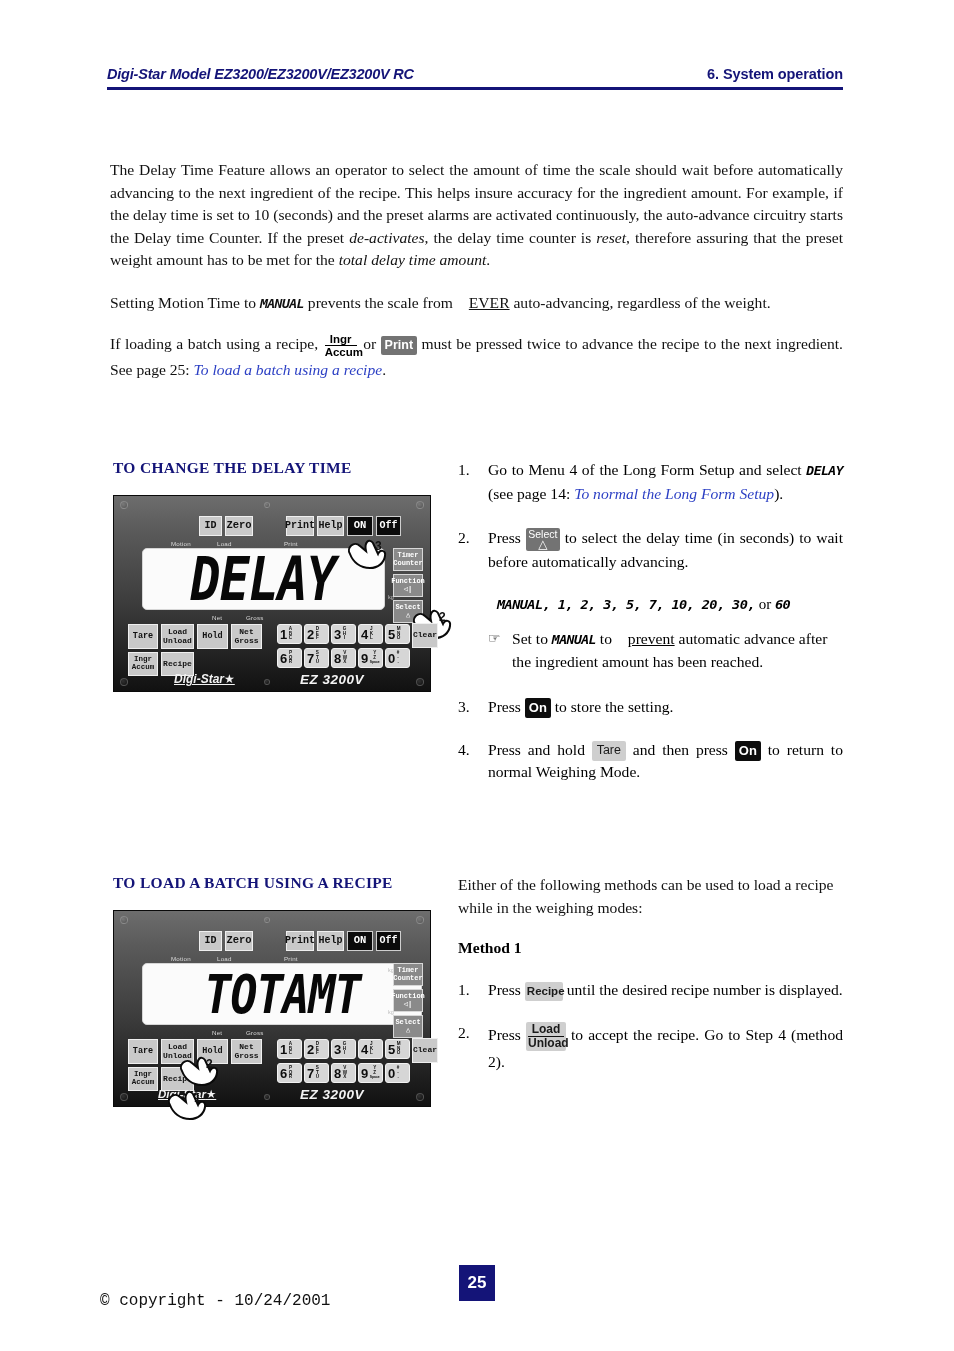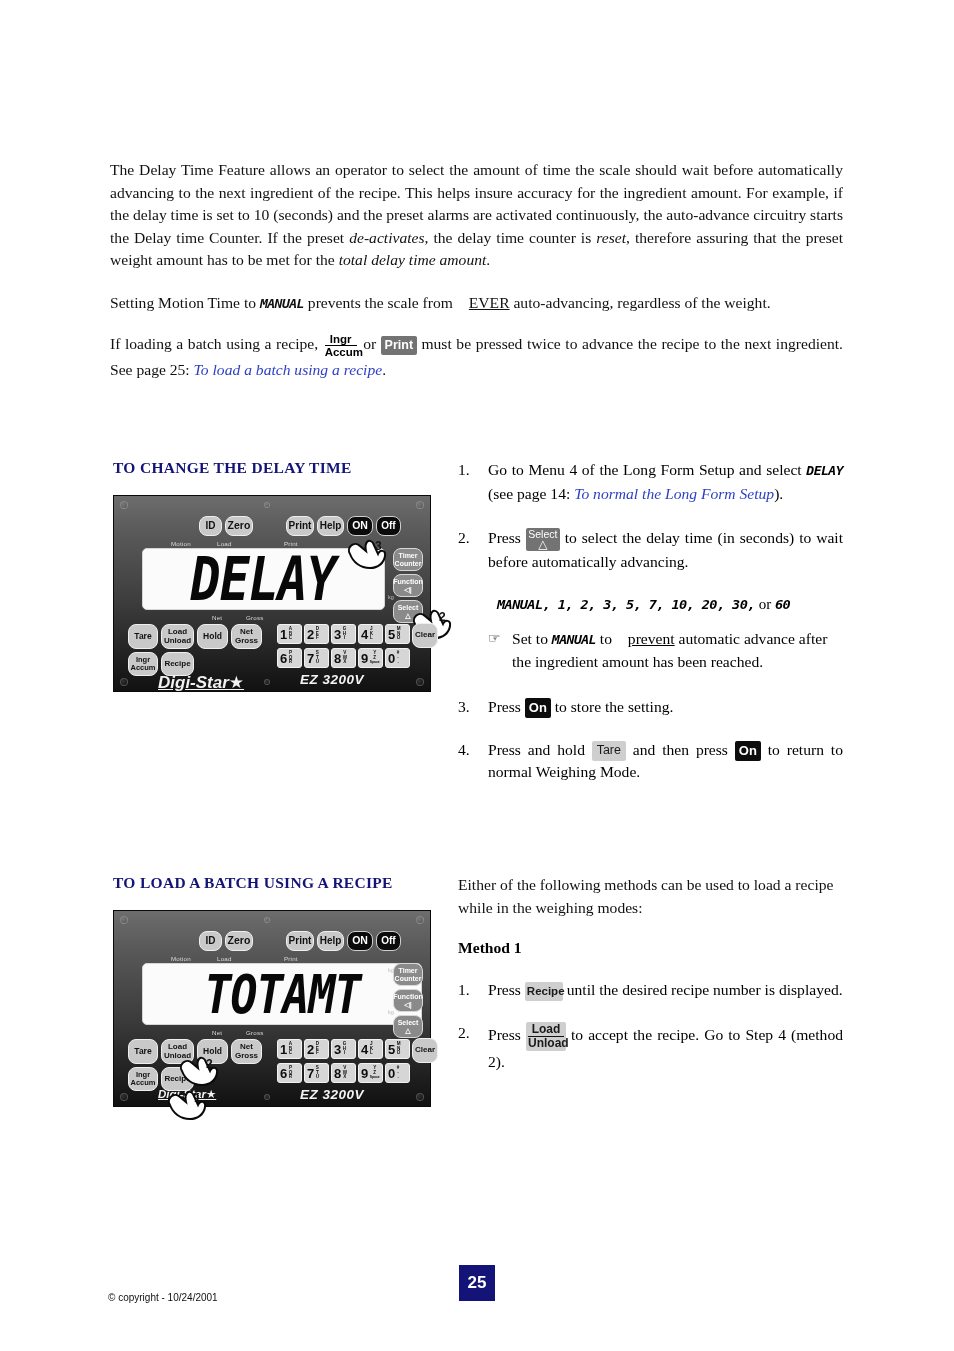--- a/index.html
+++ b/index.html
@@ -25,23 +25,23 @@
     font-weight:bold; color:#141478; font-size:14.5px;
   }
   .header-left { font-style:italic; letter-spacing:-0.2px; }
   .header-right { letter-spacing:-0.1px; }
   .header-rule {
     margin-top:5px; height:3px; background:#141478; width:736px;
   }
 
   
   .footer-copy {
-    position:absolute; left:108px; top:1292px;
-    font-family:Liberation Sans, sans-serif;
-    font-size:10px; color:#111;
+    position:absolute; left:100px; top:1292px;
+    font-family:Liberation Mono, monospace;
+    font-size:16px; color:#111;
   }
   .page-num-box {
     position:absolute; left:459px; top:1265px;
     width:36px; height:36px; background:#141478;
     color:#fff; font-family:"Liberation Sans","DejaVu Sans",sans-serif;
     font-weight:bold; font-size:17px;
     display:flex; align-items:center; justify-content:center;
   }
 
   
@@ -102,23 +102,23 @@
     background: linear-gradient(180deg,#6d6d6d 0%,#5a5a5a 18%,#3c3c3c 55%,#1c1c1c 88%,#111 100%);
     border:1px solid #0a0a0a;
   }
   .scale .screw {
     position:absolute; width:8px; height:8px; border-radius:50%;
     border:1px solid rgba(255,255,255,0.22);
     background: radial-gradient(circle at 35% 35%, rgba(255,255,255,.12), rgba(0,0,0,.18));
   }
   .btn {
     position:absolute;
-    font-family:Liberation Sans, sans-serif;
+    font-family:Liberation Mono, monospace;
     font-weight:bold; text-align:center;
-    border-radius:8px; line-height:1.05;
+    border-radius:0; line-height:1.05;
     display:flex; align-items:center; justify-content:center;
     flex-direction:column;
   }
   .btn-l { background:#c9c9c9; color:#121212; border:1px solid #efefef; }
   .btn-d { background:#0b0b0b; color:#fff; border:1px solid #cfcfcf; }
   .btn-m { background:#8a8a8a; color:#fff; border:1px solid #d8d8d8; }
 
   .lcd {
     position:absolute;
     background:#fbfbfb;
@@ -180,20 +180,27 @@
   .note {
     display:flex; font-size:15.6px; line-height:22.6px; padding-left:30px;
   }
   .note .ptr { flex:0 0 24px; font-size:14px; }
 </style>
 </head>
 <body>
 
 <div class="page">
 
+  <div class="header">
+    <div class="header-row">
+      <div class="header-left">Digi-Star Model EZ3200/EZ3200V/EZ3200V RC</div>
+      <div class="header-right">6. System operation</div>
+    </div>
+    <div class="header-rule"></div>
+  </div>
 
   <div style="position:absolute;left:110px;top:137px;width:733px;">
 
     <div class="para" style="margin-top:22px;"><span>The Delay Time Feature allows an operator to select the amount of time the scale should wait before automatically advancing to the next ingredient of the recipe.  This helps insure accuracy for the ingredient amount. For example, if the delay time is set to 10 (seconds) and the preset alarms are activated continuously, the auto-advance circuitry starts the Delay time Counter. If the preset </span><span class="it">de-activates</span><span>, the delay time counter is </span><span class="it">reset</span><span>, therefore assuring that the preset weight amount has to be met for the </span><span class="it">total delay time amount</span><span>.</span></div>
 
     <div class="para" style="margin-top:20px;"><span>Setting Motion Time to </span><span class="lcdfont">MANUAL</span><span> prevents the scale from </span><span class="ul">EVER</span><span> auto-advancing, regardless of the weight.</span></div>
 
     <div class="para" style="margin-top:16px;"><span>If loading a batch using a recipe, </span><span class="kc kc-ingr"><span class="top">Ingr</span><span class="bot">Accum</span></span><span> or </span><span class="kc kc-gray kc-print">Print</span><span> must be pressed twice to advance the recipe to the next ingredient.  See page 25: </span><span class="blue-it">To load a batch using a recipe</span><span>.</span></div>
   </div>
 
@@ -291,21 +298,21 @@
         <span class="d">9</span>
         <span class="l">Y<br>Z<br><span style="font-size:3.4px;">Space</span></span>
       </div>
     <div class="numkey" style="left:271px;top:152px;">
         <span class="d">0</span>
         <span class="l">#<br>-<br>.</span>
       </div>
     <div class="btn btn-l" style="left:298px;top:128px;width:0px;height:0px;opacity:0;"></div>
     <div class="btn btn-l" style="left:298px;top:131px;width:0;height:0;opacity:0;"></div>
 
-    <div class="brand" style="left:44px;top:176px;font-size:17px;text-decoration:underline;"><span>Digi-Star</span><span style="text-decoration:none;">★</span></div>
+    <div class="brand" style="left:60px;top:176px;font-size:12px;text-decoration:underline;"><span>Digi-Star</span><span style="text-decoration:none;">★</span></div>
     <div class="model" style="left:186px;top:176px;">EZ 3200V</div>
 
     <div class="hand" style="left:230px;top:34px;">
       <svg width="52" height="40" viewBox="0 0 52 40">
         <path d="M6 24 C2 18, 10 10, 16 16 L22 21 C20 12, 25 8, 29 13 L34 24 C36 19, 42 20, 41 26 C40 33, 34 38, 26 38 C16 38, 9 32, 6 24 Z" fill="#ffffff" stroke="#0a0a0a" stroke-width="2"></path>
       </svg>
       <span class="num" style="left:31px;top:9px;">3</span>
     </div>
     <div class="hand" style="left:295px;top:104px;">
       <svg width="52" height="40" viewBox="0 0 52 40">

